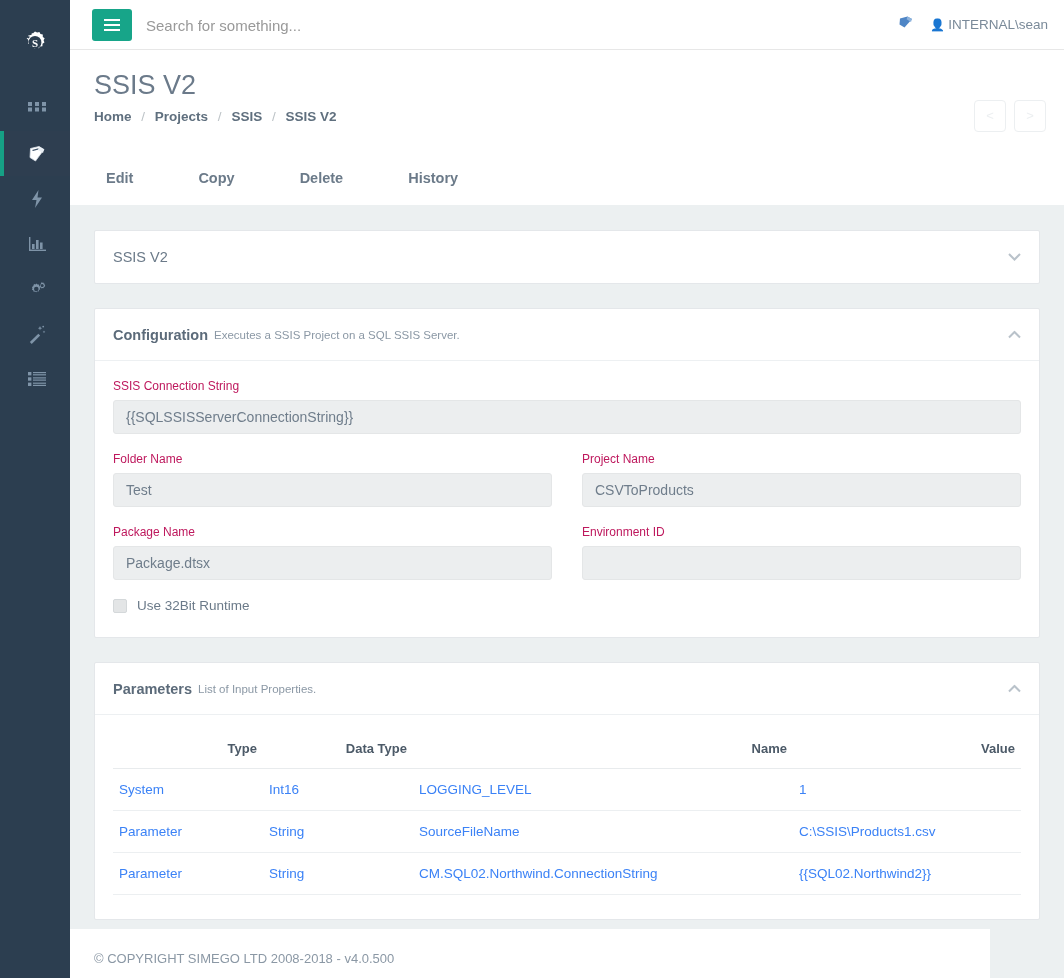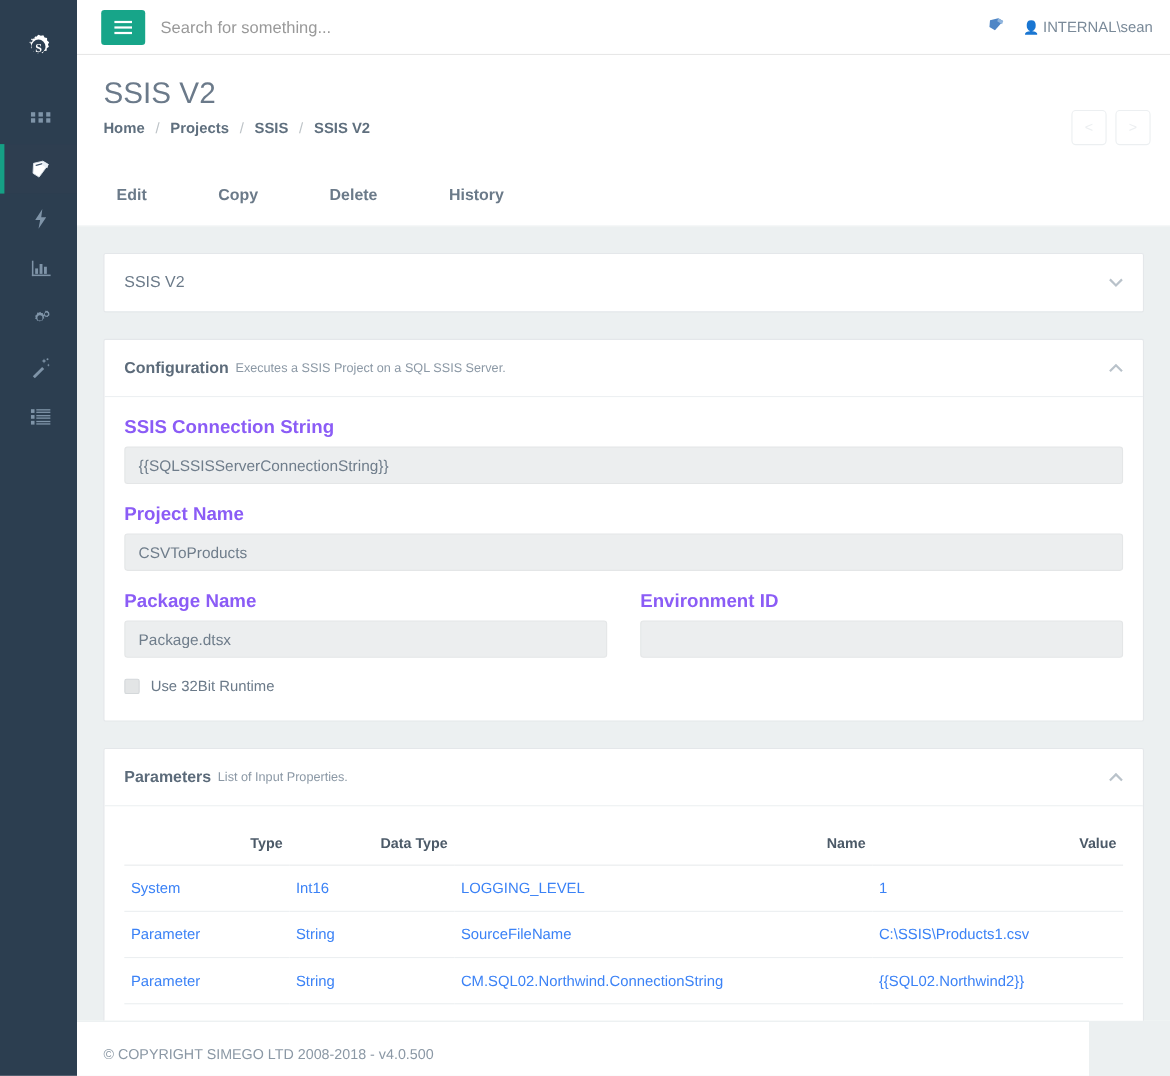--- a/index.html
+++ b/index.html
@@ -141,21 +141,21 @@
   }
   .chev {
     position: absolute; right: 18px; top: 50%;
     transform: translateY(-50%);
     color: #b9c2ca; font-size: 13px;
   }
   .panel-body { padding: 18px 18px 24px 18px; }
 
   
   .fld-label {
-    font-size: 17px; color: #8b5cf6; font-weight: bold;
+    font-size: 12px; color: #be185d; font-weight: normal;
     display: block; margin-bottom: 7px;
   }
   .fld-input {
     width: 100%; height: 34px;
     background: #eceeef; border: 1px solid #e4e6e7;
     border-radius: 3px;
     padding: 0 12px;
     font-family: "Liberation Sans", sans-serif;
     font-size: 14px; color: #6f7d8b;
     outline: none;
@@ -363,20 +363,24 @@
         </span>
       </div>
       <div class="panel-body">
 
         <div class="fld-block">
           <label class="fld-label">SSIS Connection String</label>
           <input class="fld-input" type="text" value="{{SQLSSISServerConnectionString}}" style="">
         </div>
 
         <div class="row2 fld-block">
+          <div>
+            <label class="fld-label">Folder Name</label>
+            <input class="fld-input" type="text" value="Test" style="">
+          </div>
           <div>
             <label class="fld-label">Project Name</label>
             <input class="fld-input" type="text" value="CSVToProducts" style="">
           </div>
         </div>
 
         <div class="row2 fld-block">
           <div>
             <label class="fld-label">Package Name</label>
             <input class="fld-input" type="text" value="Package.dtsx" style="">

